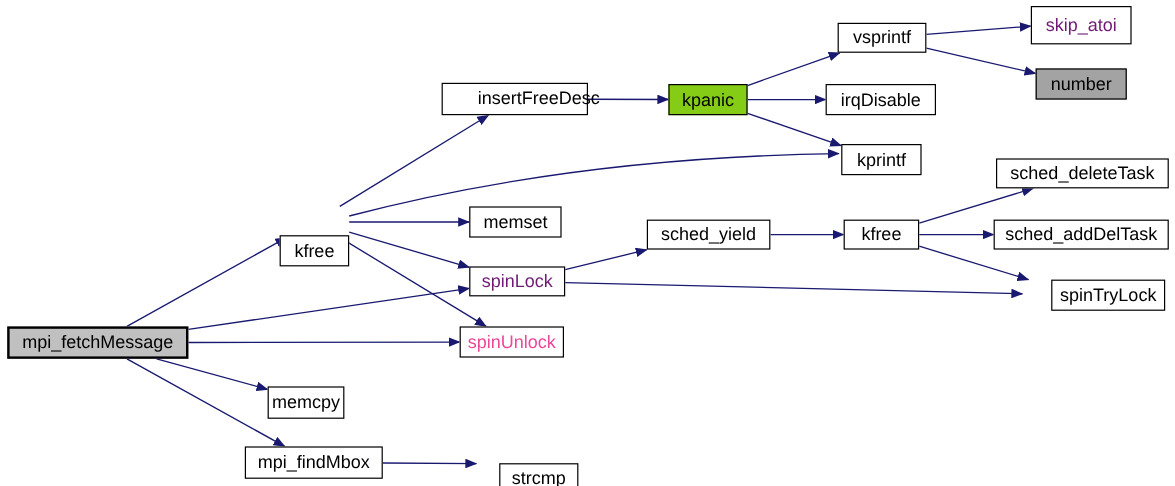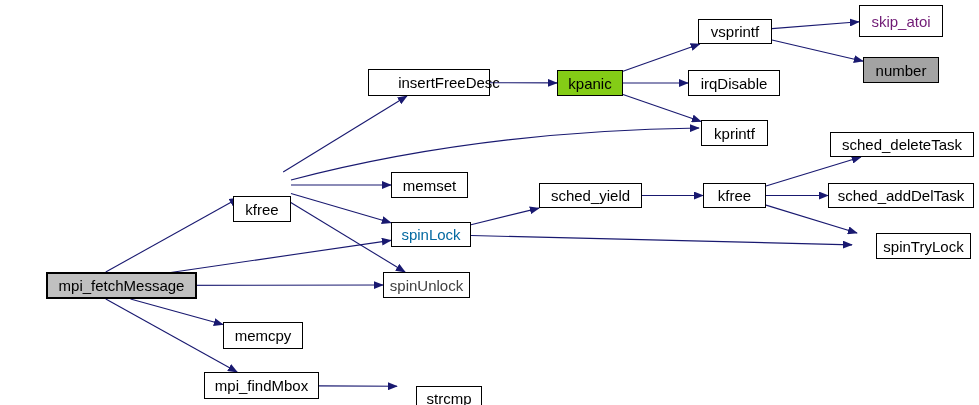--- a/index.html
+++ b/index.html
@@ -67,34 +67,34 @@
         <path d="M642,195.5 L703,195.5" fill="none" stroke="#191970" stroke-width="1.1" marker-end="url(#arrow)"></path>
         <path d="M766,185.90895522388058 L860.9460784313726,157" fill="none" stroke="#191970" stroke-width="1.1" marker-end="url(#arrow)"></path>
         <path d="M766,195.5 L828,195.5" fill="none" stroke="#191970" stroke-width="1.1" marker-end="url(#arrow)"></path>
         <path d="M766,205.14090909090908 L857.0247524752475,233" fill="none" stroke="#191970" stroke-width="1.1" marker-end="url(#arrow)"></path>
         <path d="M471,224.71943573667713 L539,208.09247648902823" fill="none" stroke="#191970" stroke-width="1.1" marker-end="url(#arrow)"></path>
         <path d="M471,235.48185699039487 L852,244.83404482390608" fill="none" stroke="#191970" stroke-width="1.1" marker-end="url(#arrow)"></path>
         <path d="M319,385.84124629080117 L397,386.3041543026706" fill="none" stroke="#191970" stroke-width="1.1" marker-end="url(#arrow)"></path>
       </g>
   </svg>
   <div id="node-layer">
-      <div class="node highlighted" style="left: 6px; top: 272px; width: 151px; height: 27px; border-color: rgb(0, 0, 0); color: rgb(0, 0, 0); background: rgb(192, 192, 192); margin-left: 40px;">mpi_fetchMessage</div>
+      <div class="node highlighted" style="left: 6px; top: 272px; width: 151px; height: 27px; border-color: rgb(0, 0, 0); color: rgb(0, 0, 0); background: rgb(192, 192, 192);">mpi_fetchMessage</div>
       <div class="node" style="left: 233px; top: 172px; width: 58px; height: 26px; border-color: rgb(0, 0, 0); color: rgb(0, 0, 0); background: rgb(255, 255, 255); margin-top: 24px;">kfree</div>
       <div class="node" style="left: 368px; top: 69px; width: 122px; height: 27px; border-color: rgb(0, 0, 0); color: rgb(0, 0, 0); background: rgb(255, 255, 255); padding-left: 40px;">insertFreeDesc</div>
       <div class="node" style="left: 557px; top: 70px; width: 66px; height: 26px; border-color: rgb(0, 0, 0); color: rgb(0, 0, 0); background: #84cc16;">kpanic</div>
       <div class="node" style="left: 698px; top: 19px; width: 74px; height: 25px; border-color: rgb(0, 0, 0); color: rgb(0, 0, 0); background: rgb(255, 255, 255);">vsprintf</div>
       <div class="node" style="left: 859px; top: 5px; width: 84px; height: 32px; border-color: rgb(0, 0, 0); color: #701a75; background: rgb(255, 255, 255);">skip_atoi</div>
       <div class="node" style="left: 863px; top: 57px; width: 76px; height: 26px; border-color: rgb(0, 0, 0); color: rgb(0, 0, 0); background: #a3a3a3;">number</div>
       <div class="node" style="left: 688px; top: 70px; width: 92px; height: 26px; border-color: rgb(0, 0, 0); color: rgb(0, 0, 0); background: rgb(255, 255, 255);">irqDisable</div>
       <div class="node" style="left: 701px; top: 120px; width: 67px; height: 26px; border-color: rgb(0, 0, 0); color: rgb(0, 0, 0); background: rgb(255, 255, 255);">kprintf</div>
       <div class="node" style="left: 391px; top: 172px; width: 77px; height: 26px; border-color: rgb(0, 0, 0); color: rgb(0, 0, 0); background: rgb(255, 255, 255); text-align: center;">memset</div>
       <div class="node" style="left: 539px; top: 183px; width: 103px; height: 25px; border-color: rgb(0, 0, 0); color: rgb(0, 0, 0); background: rgb(255, 255, 255); text-align: right;">sched_yield</div>
       <div class="node" style="left: 703px; top: 183px; width: 63px; height: 25px; border-color: rgb(0, 0, 0); color: rgb(0, 0, 0); background: rgb(255, 255, 255);">kfree</div>
       <div class="node" style="left: 830px; top: 132px; width: 144px; height: 25px; border-color: rgb(0, 0, 0); color: rgb(0, 0, 0); background: rgb(255, 255, 255);">sched_deleteTask</div>
       <div class="node" style="left: 828px; top: 183px; width: 146px; height: 25px; border-color: rgb(0, 0, 0); color: rgb(0, 0, 0); background: rgb(255, 255, 255);">sched_addDelTask</div>
-      <div class="node" style="left: 391px; top: 222px; width: 80px; height: 25px; border-color: rgb(0, 0, 0); color: #0369a1; background: rgb(255, 255, 255);">spinLock</div>
+      <div class="node" style="left: 391px; top: 222px; width: 80px; height: 25px; border-color: rgb(0, 0, 0); color: #701a75; background: rgb(255, 255, 255);">spinLock</div>
       <div class="node" style="left: 876px; top: 233px; width: 95px; height: 26px; border-color: rgb(0, 0, 0); color: rgb(0, 0, 0); background: rgb(255, 255, 255);">spinTryLock</div>
-      <div class="node" style="left: 383px; top: 272px; width: 87px; height: 26px; border-color: rgb(0, 0, 0); color: #404040; background: rgb(255, 255, 255);">spinUnlock</div>
-      <div class="node" style="left: 223px; top: 322px; width: 80px; height: 27px; border-color: rgb(0, 0, 0); color: rgb(0, 0, 0); background: rgb(255, 255, 255);">memcpy</div>
+      <div class="node" style="left: 383px; top: 272px; width: 87px; height: 26px; border-color: rgb(0, 0, 0); color: #ec4899; background: rgb(255, 255, 255);">spinUnlock</div>
+      <div class="node" style="left: 223px; top: 322px; width: 64px; height: 27px; border-color: rgb(0, 0, 0); color: rgb(0, 0, 0); background: rgb(255, 255, 255);">memcpy</div>
       <div class="node" style="left: 204px; top: 372px; width: 115px; height: 27px; border-color: rgb(0, 0, 0); color: rgb(0, 0, 0); background: rgb(255, 255, 255);">mpi_findMbox</div>
       <div class="node" style="left: 416px; top: 374px; width: 66px; height: 25px; border-color: rgb(0, 0, 0); color: rgb(0, 0, 0); background: rgb(255, 255, 255); margin-top: 12px;">strcmp</div>
     </div>
 </div>
 
 </body></html>

